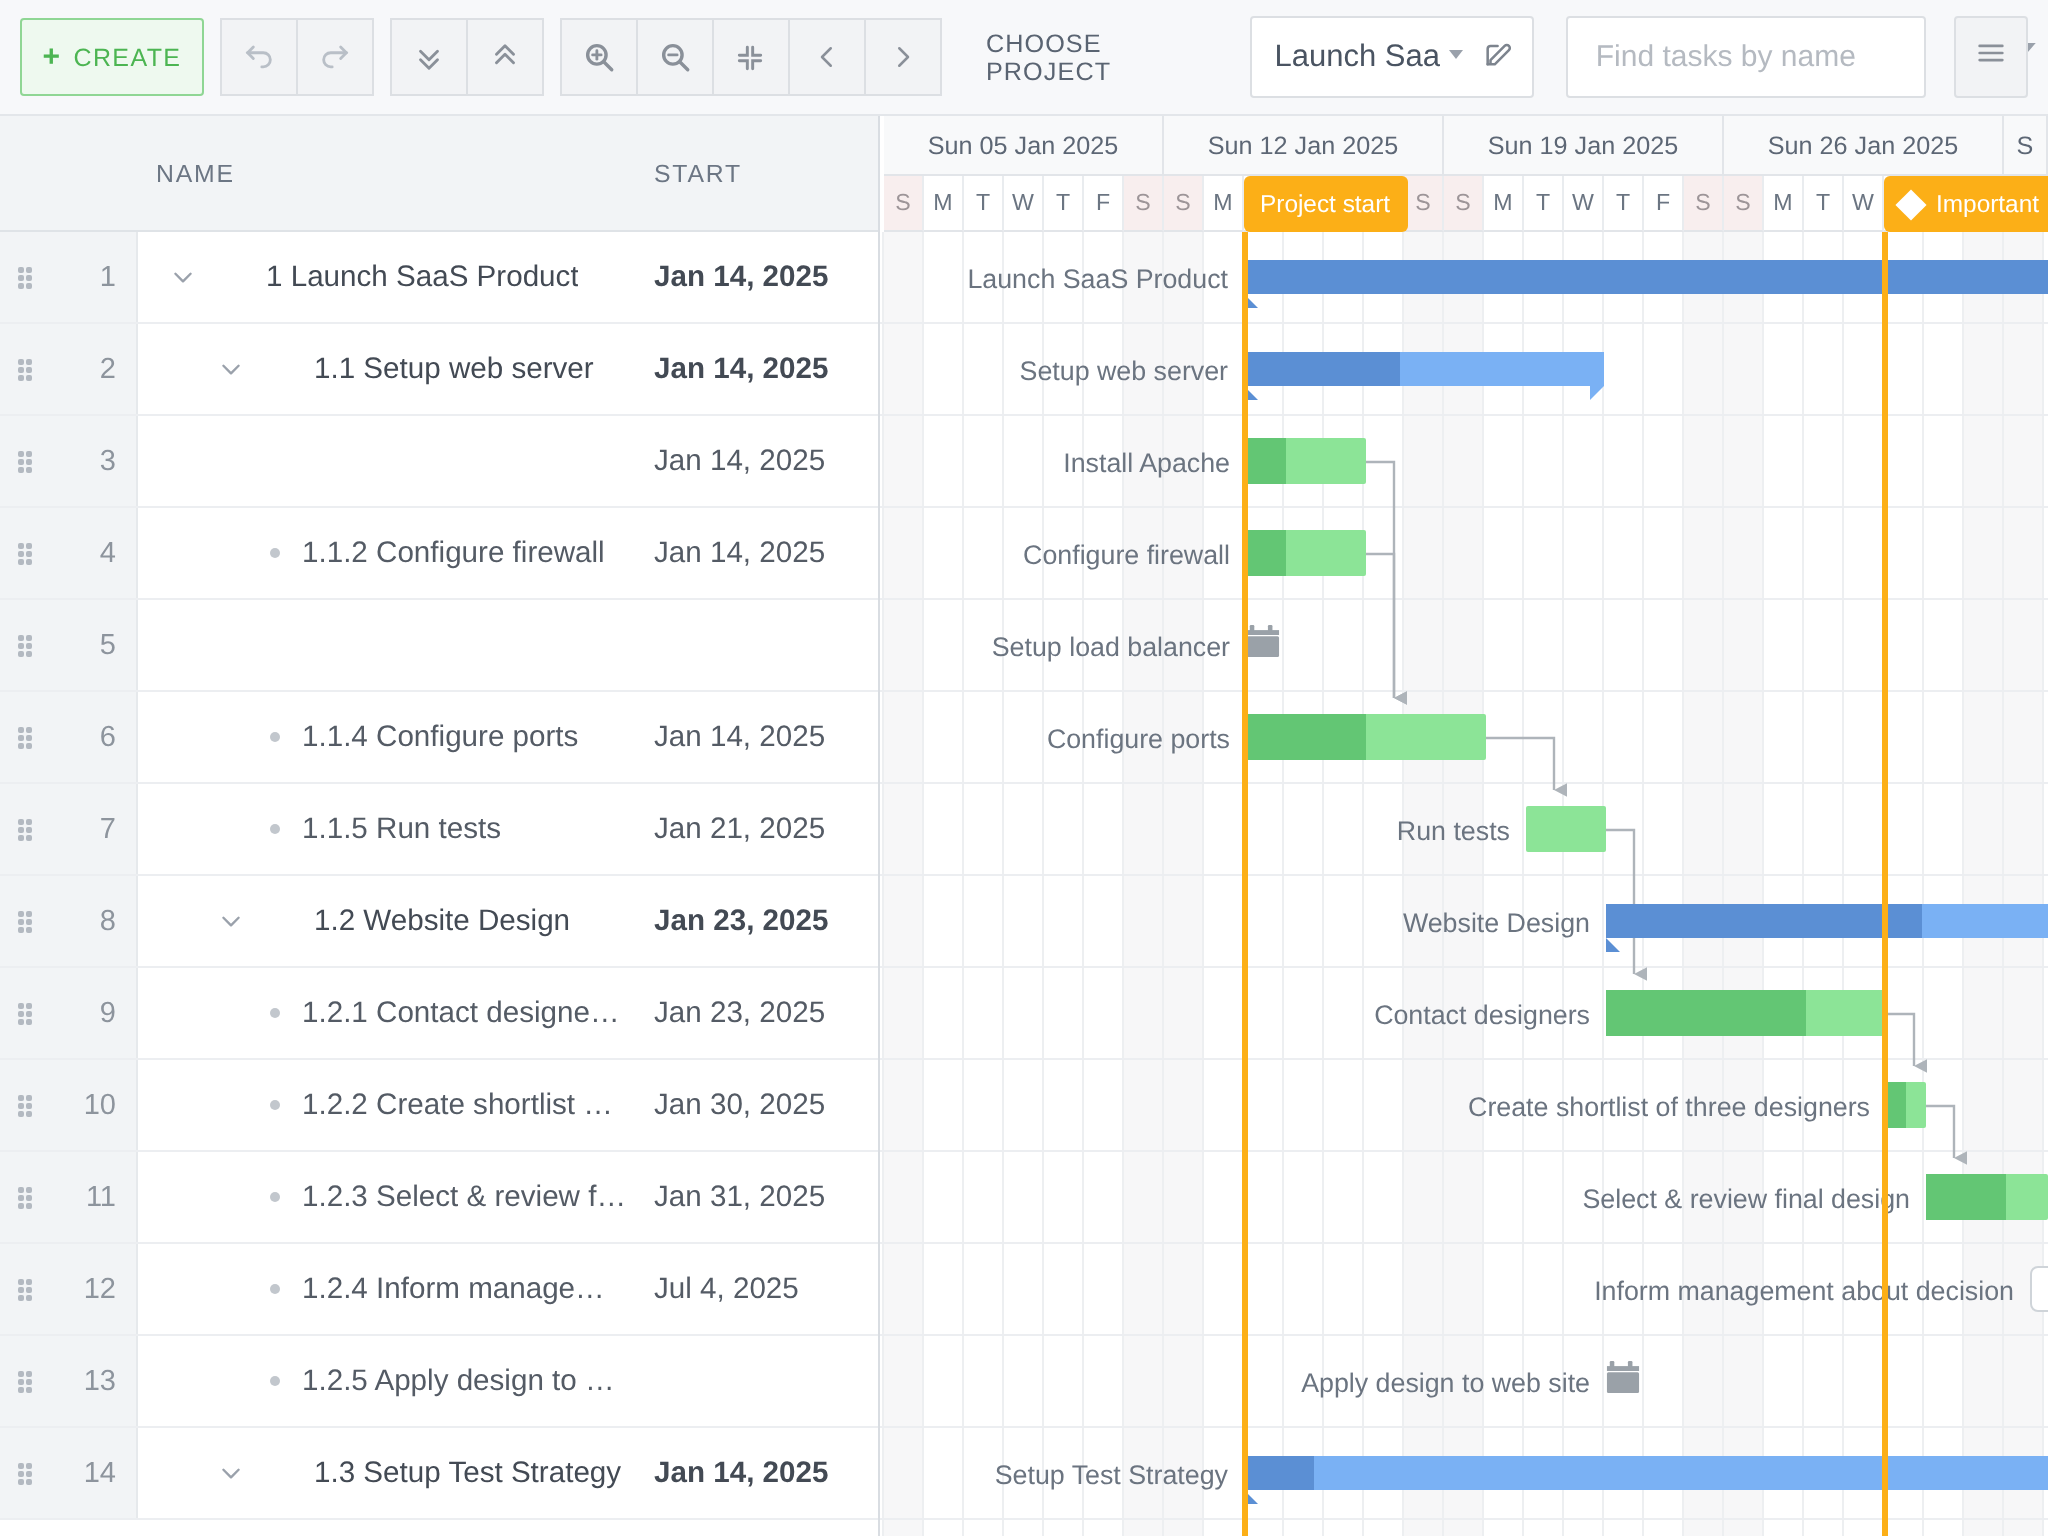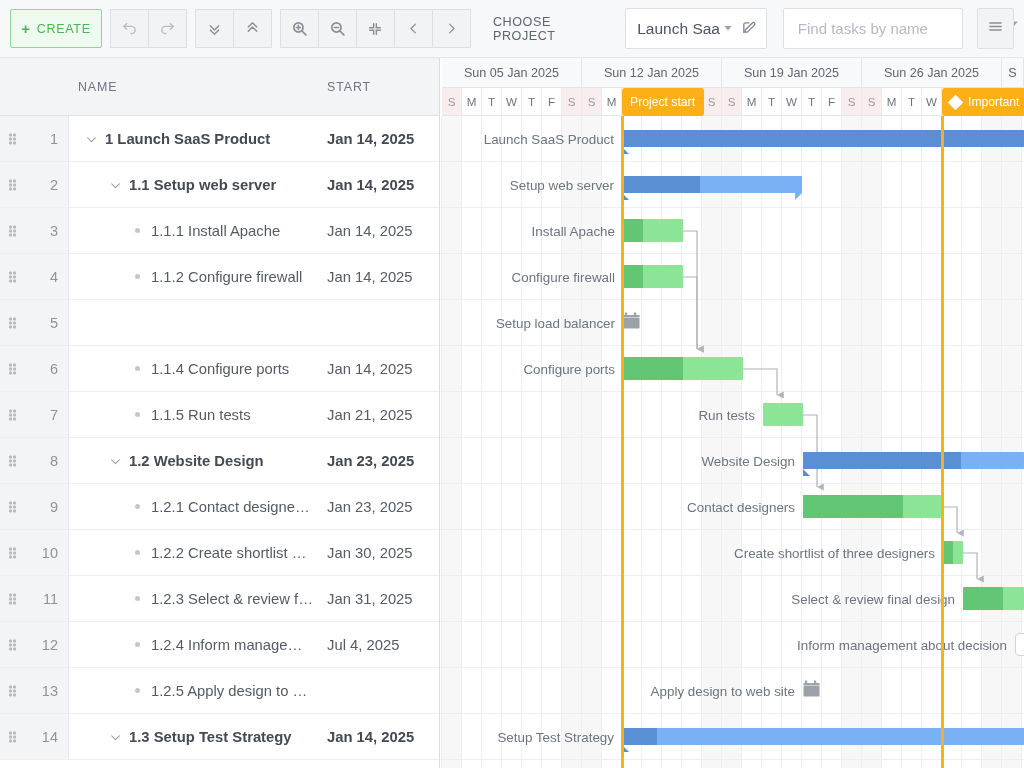--- a/index.html
+++ b/index.html
@@ -168,21 +168,21 @@
     background: #c2c7cd; flex: 0 0 auto;
     margin-right: 11px;
   }
   .nm {
     font-size: 14.8px; color: #545b65;
     white-space: nowrap; overflow: hidden; text-overflow: ellipsis;
   }
   .lvl0 .cell-name { padding-left: 16px; }
   .lvl1 .cell-name { padding-left: 40px; }
   .lvl2 .cell-name { padding-left: 66px; }
-  .lvl0 .nm, .lvl1 .nm { font-weight: 700; color: #434a54; }
+  .lvl0 .nm, .lvl1 .nm { font-weight: 400; color: #434a54; margin-left: 28px; }
   .cell-start {
     position: absolute; left: 327px;
     font-size: 14.8px; color: #545b65;
     white-space: nowrap;
   }
   .lvl0 .cell-start, .lvl1 .cell-start { font-weight: 700; color: #434a54; }
 
   
   #timeline {
     position: absolute; left: 440px; top: 58px;
@@ -476,24 +476,20 @@
         <div class="row-handle">
           <div class="drag-dots">
             <i></i>
             <i></i>
             <i></i>
             <i></i>
             <i></i>
             <i></i>
           </div>
           <div class="row-num">3</div>
-        </div>
-        <div class="cell-name">
-          <span class="dotmark"></span>
-          <span class="nm">1.1.1 Install Apache</span>
         </div>
         <div class="cell-start">Jan 14, 2025</div>
       </div>
       <div class="grid-row lvl2">
         <div class="row-handle">
           <div class="drag-dots">
             <i></i>
             <i></i>
             <i></i>
             <i></i>

